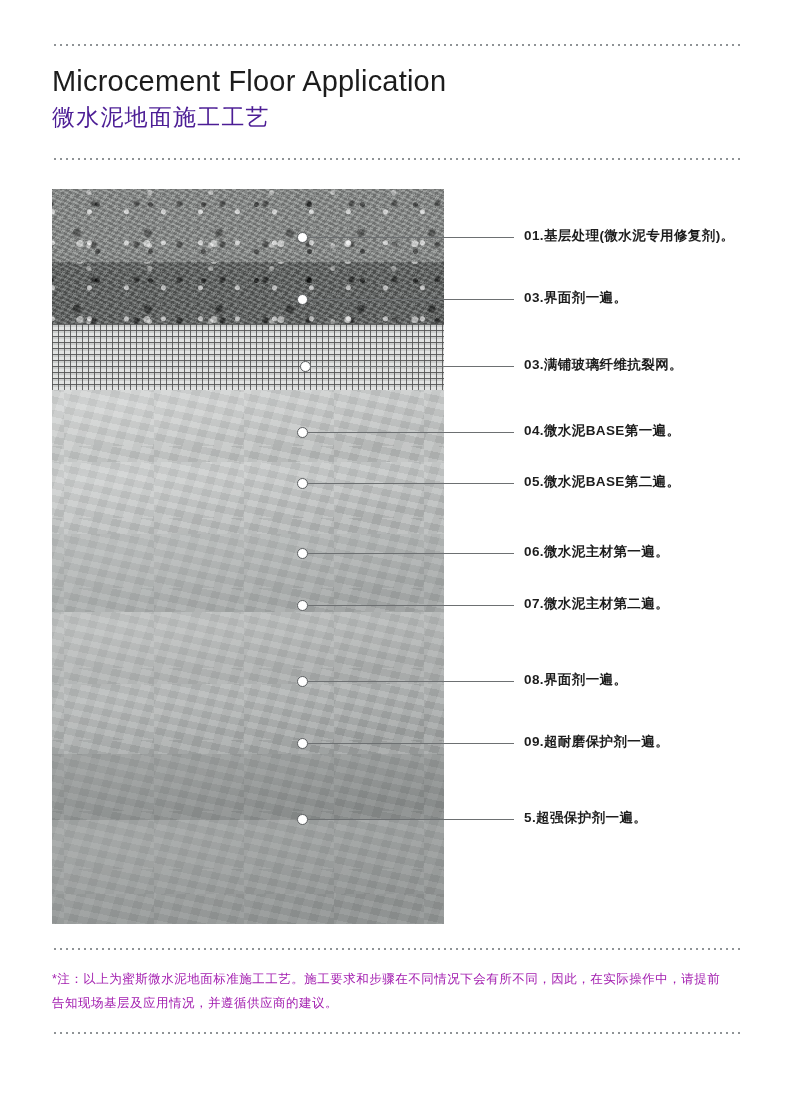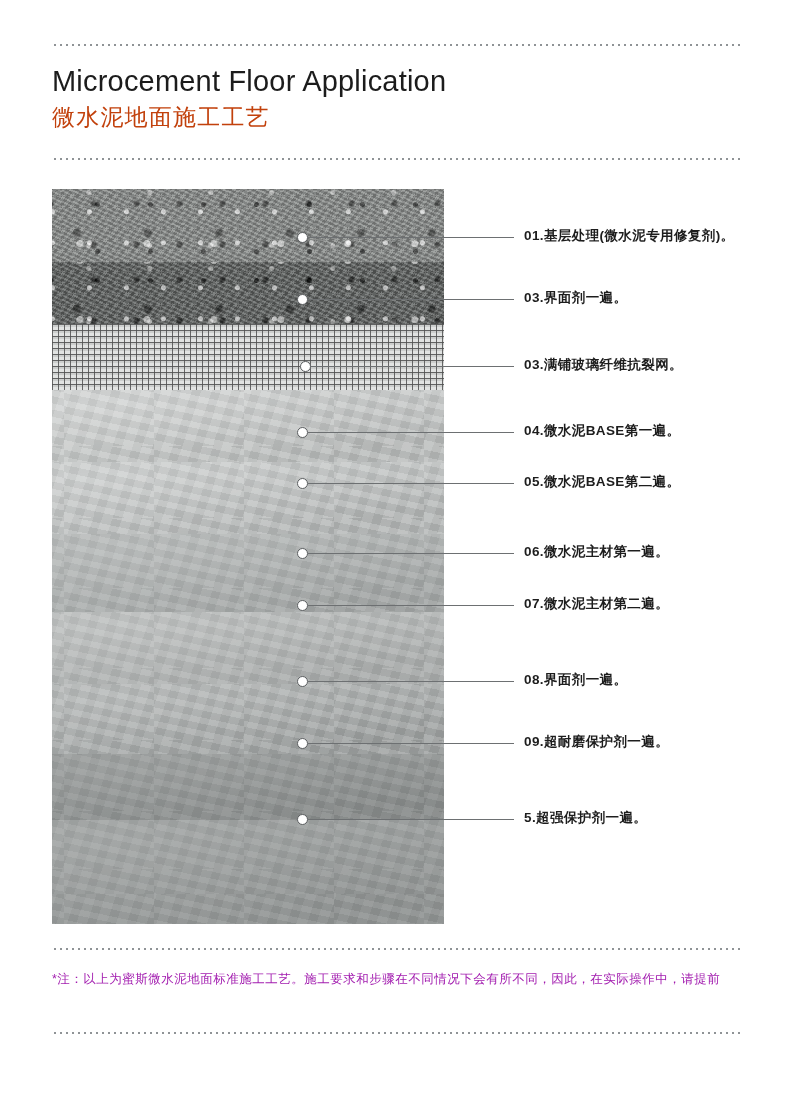--- a/index.html
+++ b/index.html
@@ -52,21 +52,21 @@
     font-weight: 400;
     letter-spacing: 0.2px;
     color: #1c1c1c;
     white-space: nowrap;
   }
   .title-cn {
     font-size: 23px;
     line-height: 32px;
     font-weight: 400;
     letter-spacing: 1.2px;
-    color: #c2410c;
+    color: #4c1d95;
     margin-top: 2px;
     white-space: nowrap;
   }
 
   
   .diagram {
     position: absolute;
     left: 52px;
     top: 189px;
     width: 690px;
@@ -311,17 +311,18 @@
         <span class="label">5.超强保护剂一遍。</span>
       </div>
 
     </div>
   </div>
 
   <div class="dotted-rule" id="rule-note"></div>
 
   <div class="footnote">
     <span class="ln">*注：以上为蜜斯微水泥地面标准施工工艺。施工要求和步骤在不同情况下会有所不同，因此，在实际操作中，请提前</span>
+    <span class="ln">告知现场基层及应用情况，并遵循供应商的建议。</span>
   </div>
 
   <div class="dotted-rule" id="rule-bottom"></div>
 
 </div>
 
 </body></html>

